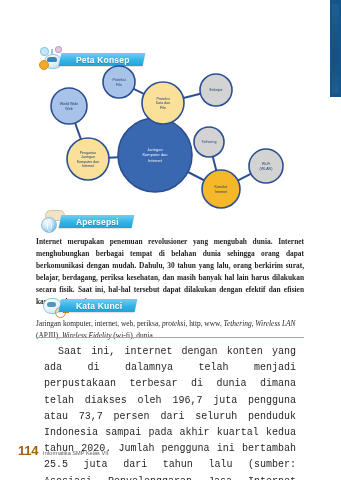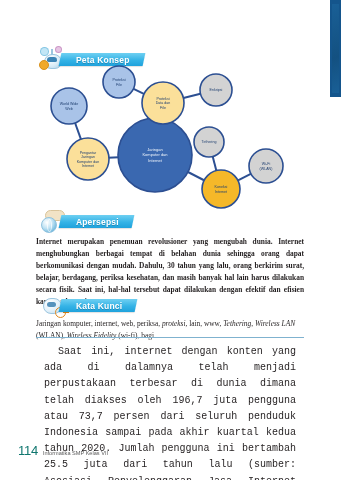--- a/index.html
+++ b/index.html
@@ -147,21 +147,21 @@
     color:#231f20; text-align:justify;
   }
 
   
   .footer{
     position:absolute; left:18px; bottom:22px;
     display:flex; align-items:baseline; gap:5px;
   }
   .pageno{
     font-family:"Liberation Sans", sans-serif;
-    font-size:13px; font-weight:normal; color:#0f766e;
+    font-size:13px; font-weight:bold; color:#a16207;
     letter-spacing:-.3px;
   }
   .foottext{
     font-family:"Liberation Sans", sans-serif;
     font-size:5.6px; color:#5a5a5a;
   }
 </style>
 </head>
 <body>
 
@@ -250,21 +250,21 @@
   <div class="badge-icon">
     <div class="ic-head"></div>
     <div class="ic-eye"></div>
     <div class="ic-key"></div>
   </div>
   <div class="badge-pill">
     <span>Kata Kunci</span>
   </div>
 </div>
 
-<p class="kw" id="kata-kunci-line" style="left:36px; top:311px; width:268px;"><span>Jaringan komputer, internet, web, periksa, </span><i>proteksi</i><span>, lain, www, </span><i>Tethering</i><span>, </span><i>Wireless LAN</i><span> (WLAN), </span><i>Wireless Fidelity</i><span> (wi-fi), bagi.</span></p>
+<p class="kw" id="kata-kunci-line" style="left:36px; top:311px; width:268px;"><span>Jaringan komputer, internet, web, periksa, </span><i>proteksi</i><span>, http, www, </span><i>Tethering</i><span>, </span><i>Wireless LAN</i><span> (APJII), </span><i>Wireless Fidelity</i><span> (wi-fi), dunia.</span></p>
 
 <div class="callout">
   <p>Saat ini, internet dengan konten yang ada di dalamnya telah menjadi perpustakaan terbesar di dunia dimana telah diakses oleh 196,7 juta pengguna atau 73,7 persen dari seluruh penduduk Indonesia sampai pada akhir kuartal kedua tahun 2020. Jumlah pengguna ini bertambah 25.5 juta dari tahun lalu (sumber: Asosiasi Penyelenggaran Jasa Internet Indonesia / APJII). Internet juga bermanfaat bagi pelajar di tingkat SMP. Pada bab ini kalian belajar konsep tentang jaringan komputer dan internet, bagaimana menghubungkan peranti dengan internet, dan konsep sederhana proteksi data dengan enkripsi.</p>
 </div>
 
 <div class="footer">
   <div class="pageno">114</div>
   <div class="foottext">Informatika SMP Kelas VII</div>
 </div>
 

